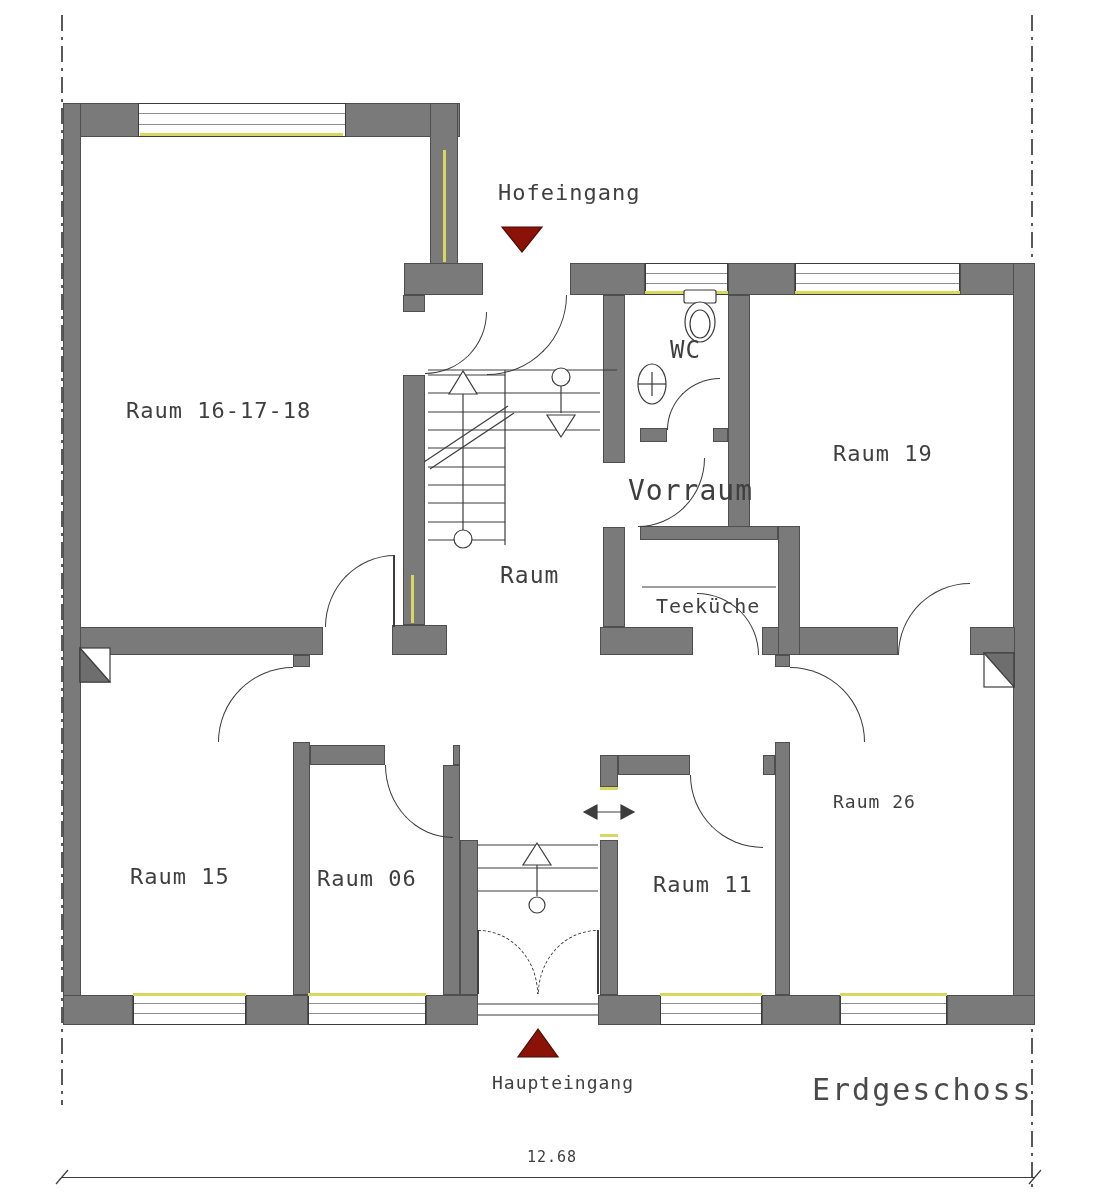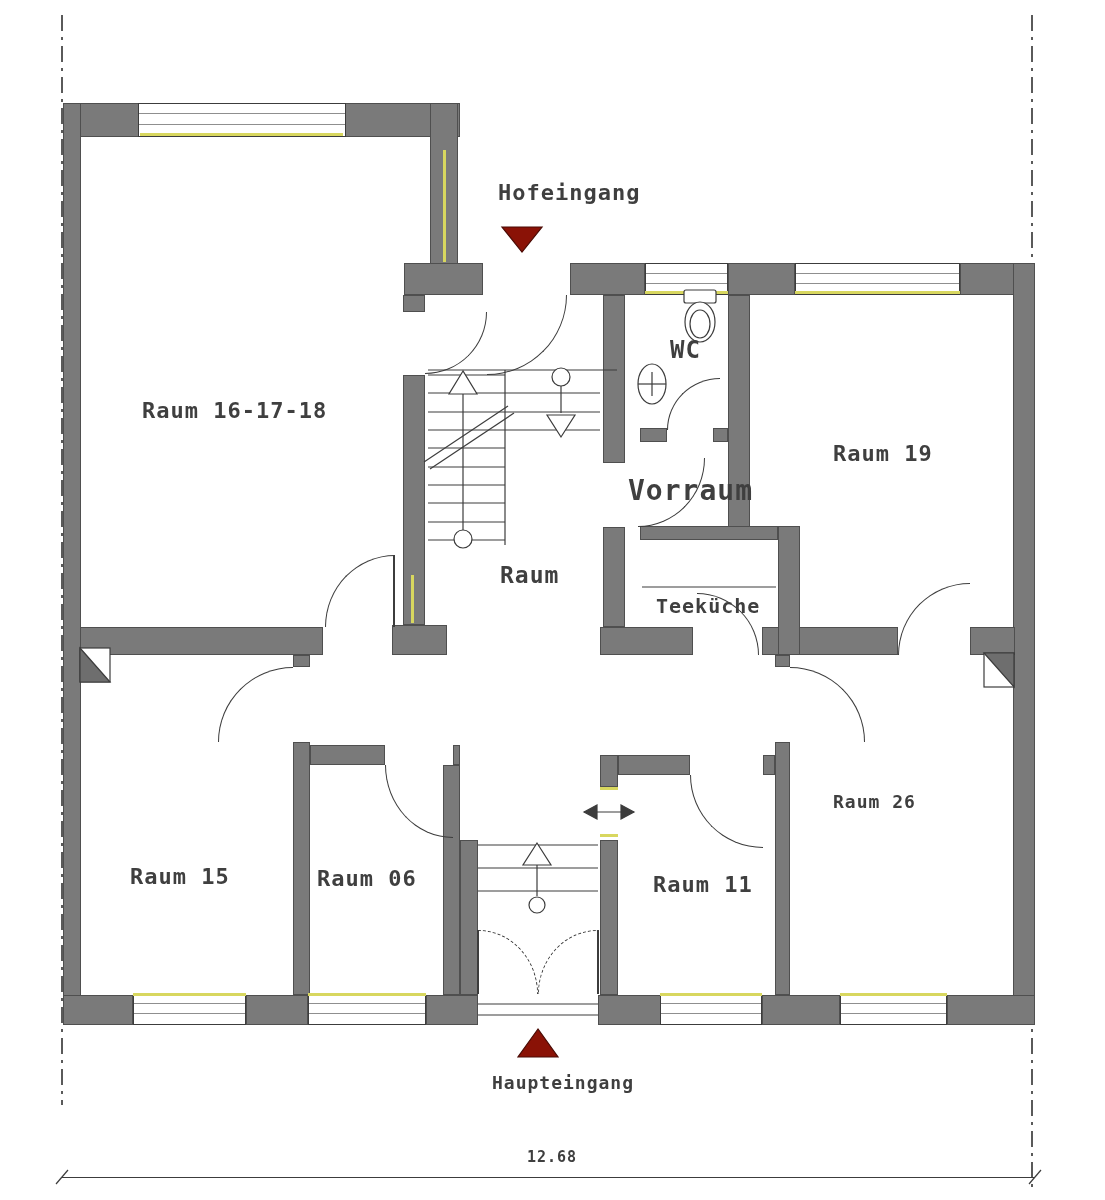--- a/index.html
+++ b/index.html
@@ -13,21 +13,21 @@
   .arc{position:absolute;border:0 solid #3c3c3c;box-sizing:border-box;}
   .arc.se{border-right-width:1px;border-bottom-width:1px;border-bottom-right-radius:100% 100%;}
   .arc.tl{border-top-width:1px;border-left-width:1px;border-top-left-radius:100% 100%;}
   .arc.tr{border-top-width:1px;border-right-width:1px;border-top-right-radius:100% 100%;}
   .arc.bl{border-bottom-width:1px;border-left-width:1px;border-bottom-left-radius:100% 100%;}
   .arc.dash{border-style:dashed;}
   .line{position:absolute;background:#3c3c3c;}
   .ys{position:absolute;background:#d8d75f;}
   .dashdot{position:absolute;width:2px;
      background:repeating-linear-gradient(to bottom,#5a5a5a 0 16px,transparent 16px 22px,#5a5a5a 22px 25px,transparent 25px 31px);}
-  .lbl{position:absolute;white-space:nowrap;letter-spacing:1px;font-weight:700;}
+  .lbl{position:absolute;white-space:nowrap;letter-spacing:1px;font-weight:400;}
   svg.overlay{position:absolute;left:0;top:0;pointer-events:none;}
 </style>
 </head>
 <body>
 
 <div id="plan">
 
   <div class="dashdot" style="left:61px;top:15px;height:1090px;"></div>
   <div class="dashdot" style="left:1031px;top:15px;height:1177px;"></div>
 
@@ -184,27 +184,28 @@
       </g>
 
       <polygon points="502,227 542,227 522,252" fill="#8a1206" stroke="#4a0a04"></polygon>
       <polygon points="538,1029 518,1057 558,1057" fill="#8a1206" stroke="#4a0a04"></polygon>
 
       <line x1="56" y1="1184" x2="68" y2="1170"></line>
       <line x1="1029" y1="1184" x2="1041" y2="1170"></line>
     </g>
   </svg>
 
-  <div class="lbl" style="left:126px;top:398px;font-size:22px;margin-left:16px;">Raum 16-17-18</div>
+  <div class="lbl" style="left:126px;top:398px;font-size:22px;">Raum 16-17-18</div>
   <div class="lbl" style="left:833px;top:441px;font-size:22px;">Raum 19</div>
   <div class="lbl" style="left:130px;top:864px;font-size:22px;">Raum 15</div>
   <div class="lbl" style="left:317px;top:866px;font-size:22px;">Raum 06</div>
   <div class="lbl" style="left:653px;top:872px;font-size:22px;">Raum 11</div>
   <div class="lbl" style="left:833px;top:791px;font-size:18px;">Raum 26</div>
   <div class="lbl" style="left:500px;top:562px;font-size:23px;">Raum</div>
   <div class="lbl" style="left:670px;top:336px;font-size:24px;">WC</div>
   <div class="lbl" style="left:628px;top:474px;font-size:28px;">Vorraum</div>
   <div class="lbl" style="left:656px;top:594px;font-size:20px;">Teeküche</div>
   <div class="lbl" style="left:498px;top:180px;font-size:22px;">Hofeingang</div>
   <div class="lbl" style="left:492px;top:1072px;font-size:18px;">Haupteingang</div>
+  <div class="lbl" style="left:812px;top:1072px;font-size:30px;letter-spacing:2px;color:#4a4a4a;">Erdgeschoss</div>
   <div class="lbl" style="left:527px;top:1148px;font-size:15px;">12.68</div>
 
 </div>
 
 </body></html>

